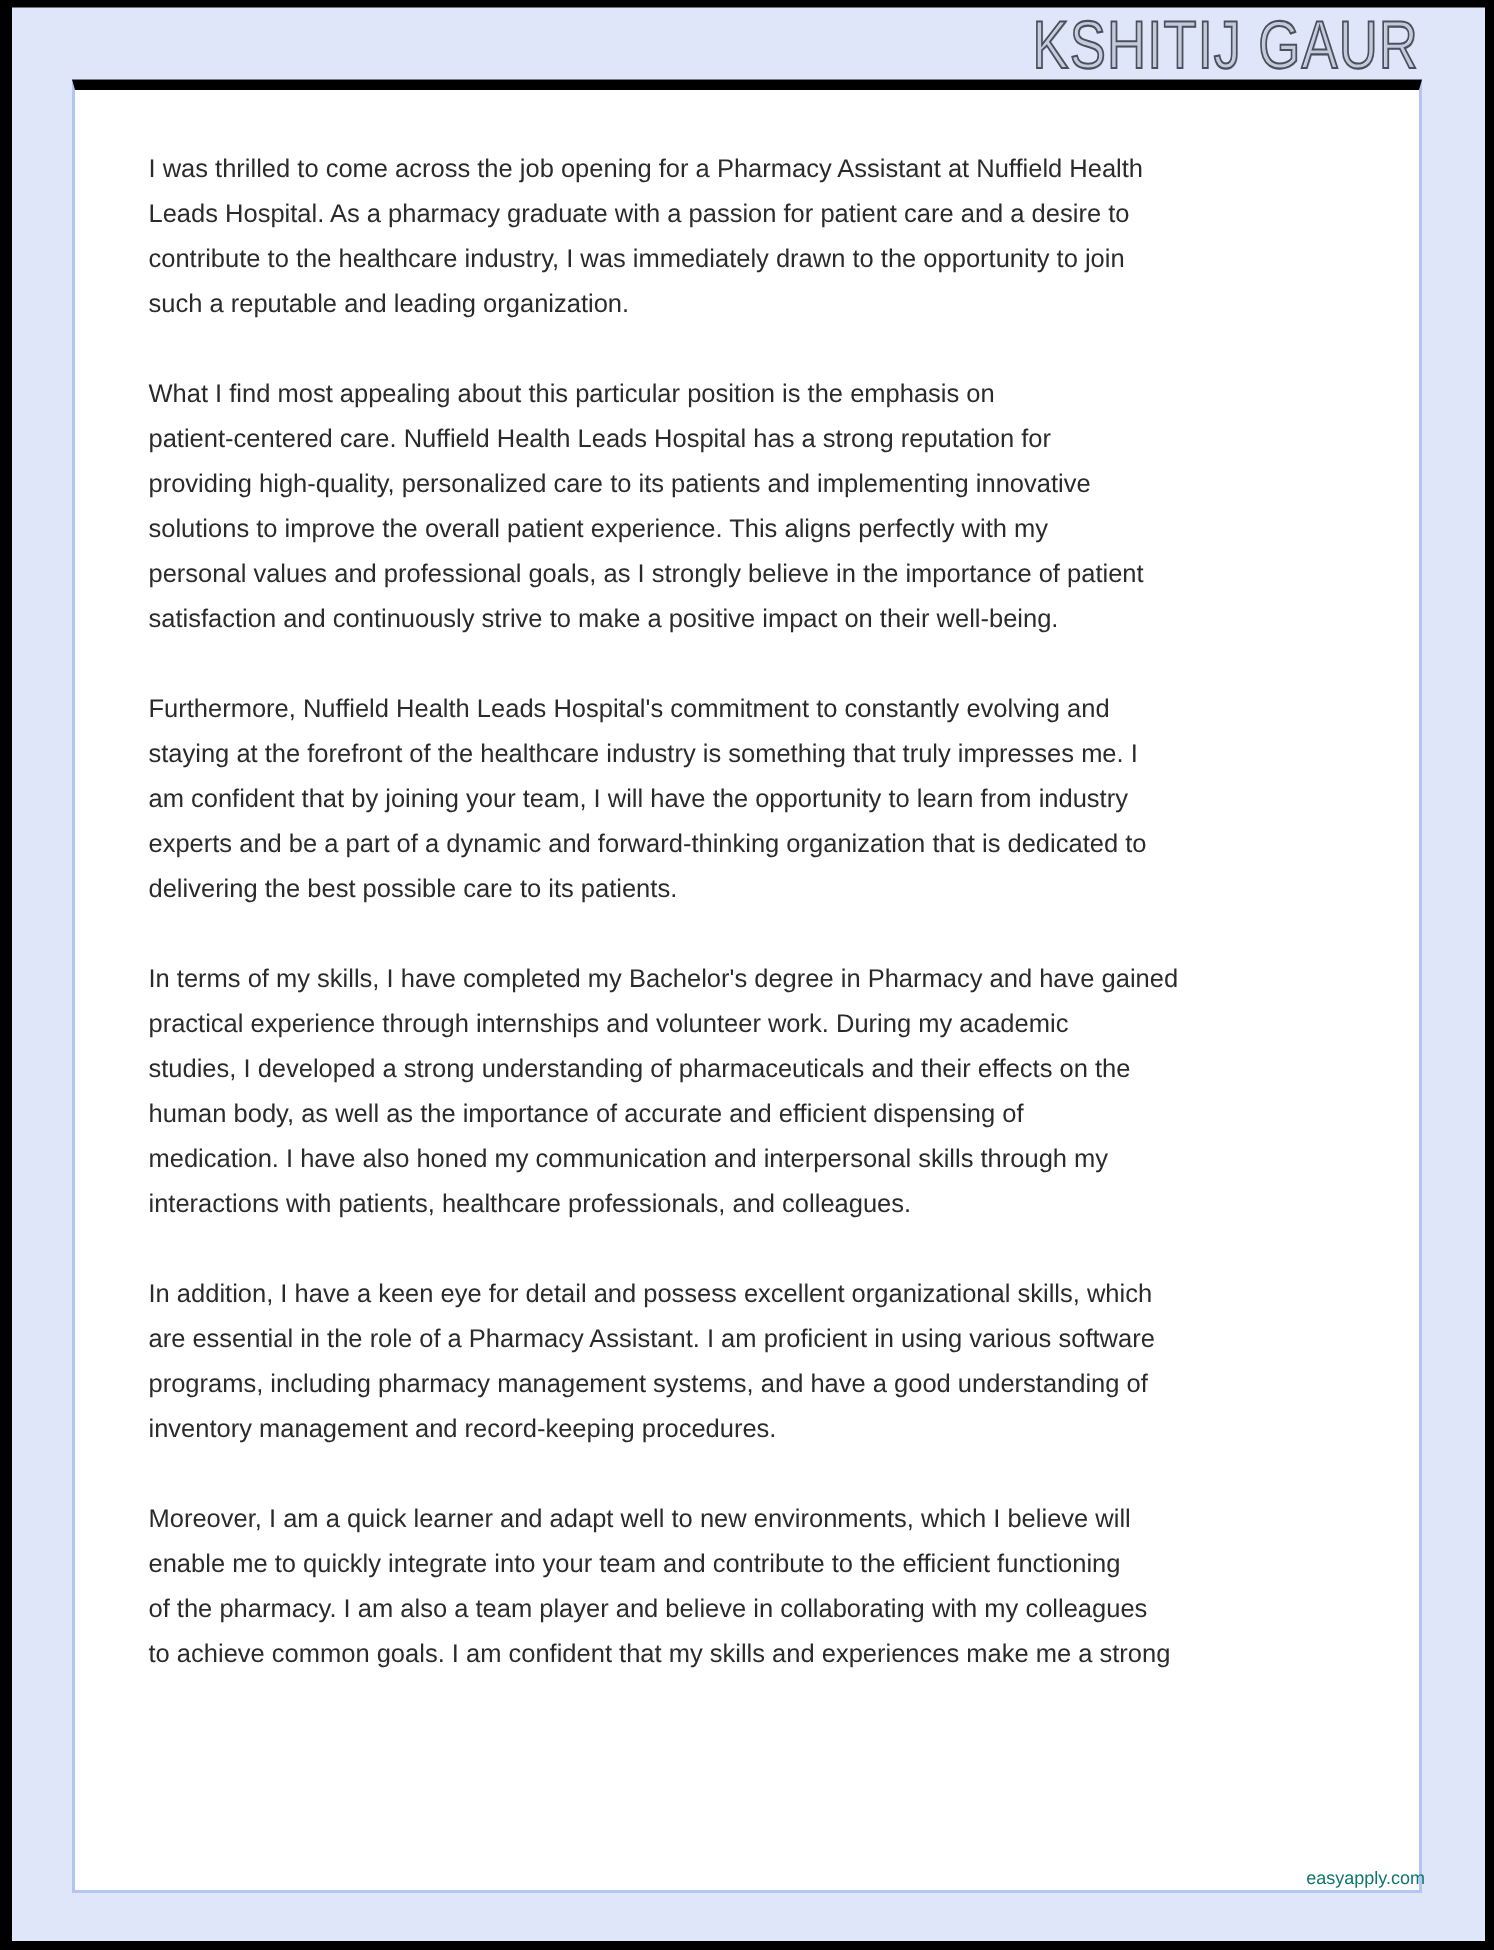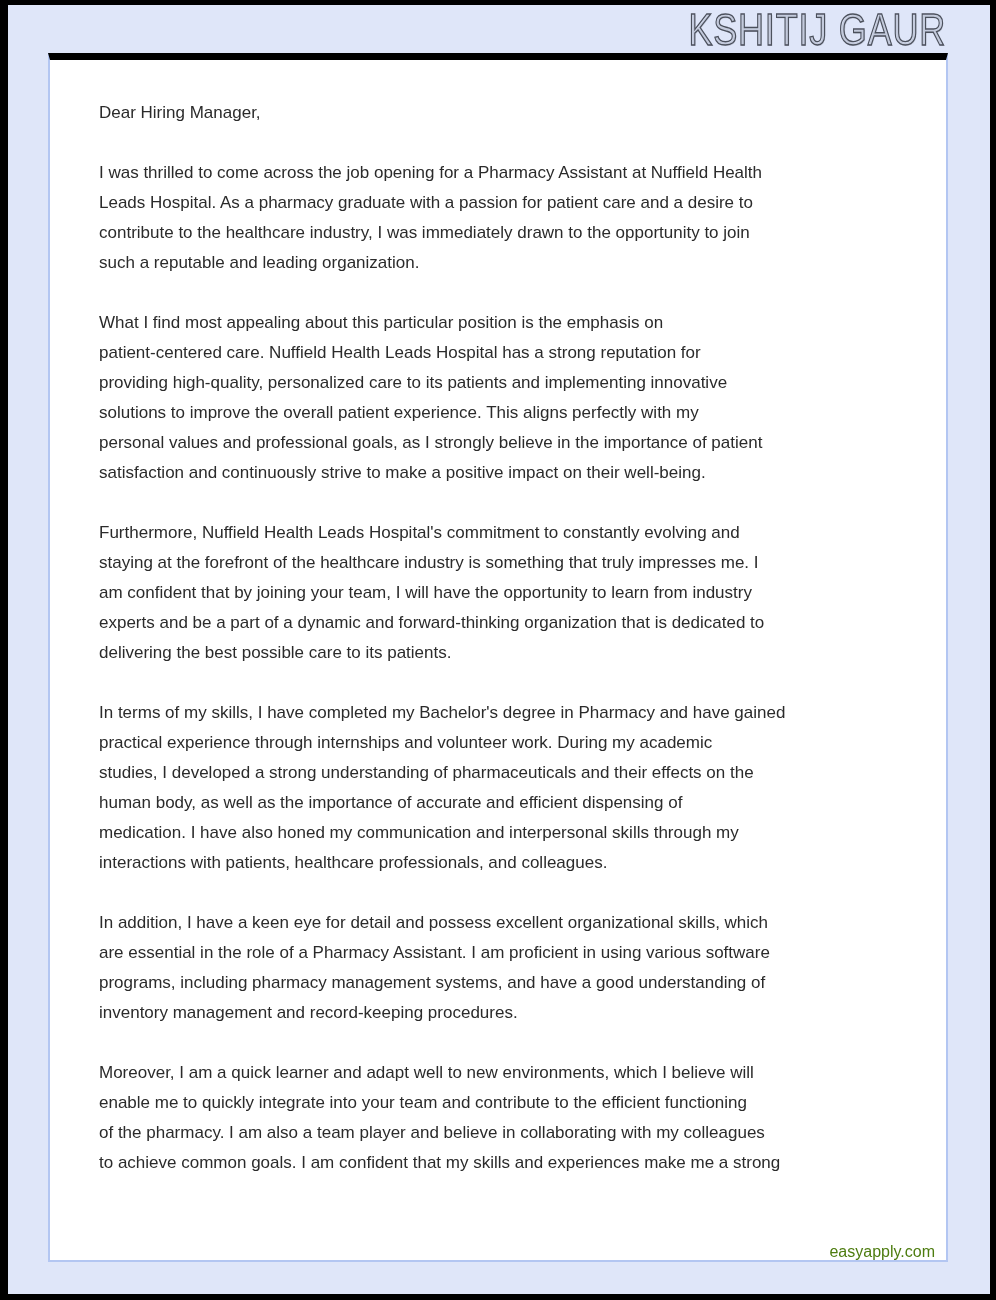--- a/index.html
+++ b/index.html
@@ -70,37 +70,36 @@
   }
   .para {
     margin: 0 0 30px 0;
     white-space: pre-line;
   }
 
   
   .watermark {
     position: absolute;
     top: 1245px;
-    right: 61px;
+    right: 46px;
     z-index: 1;
-    font-size: 16px;
+    font-size: 12px;
     line-height: 14px;
-    color: #4d7c0f;
+    color: #0f766e;
     font-weight: 400;
   }
 </style>
 </head>
 <body>
 
 <div class="page"></div>
 
 <div class="page-title">KSHITIJ GAUR</div>
 
 <div class="letter-content">
-  <p class="para">Dear Hiring Manager,</p>
 
     <p class="para">I was thrilled to come across the job opening for a Pharmacy Assistant at Nuffield Health
 Leads Hospital. As a pharmacy graduate with a passion for patient care and a desire to
 contribute to the healthcare industry, I was immediately drawn to the opportunity to join
 such a reputable and leading organization.</p>
     <p class="para">What I find most appealing about this particular position is the emphasis on
 patient-centered care. Nuffield Health Leads Hospital has a strong reputation for
 providing high-quality, personalized care to its patients and implementing innovative
 solutions to improve the overall patient experience. This aligns perfectly with my
 personal values and professional goals, as I strongly believe in the importance of patient

